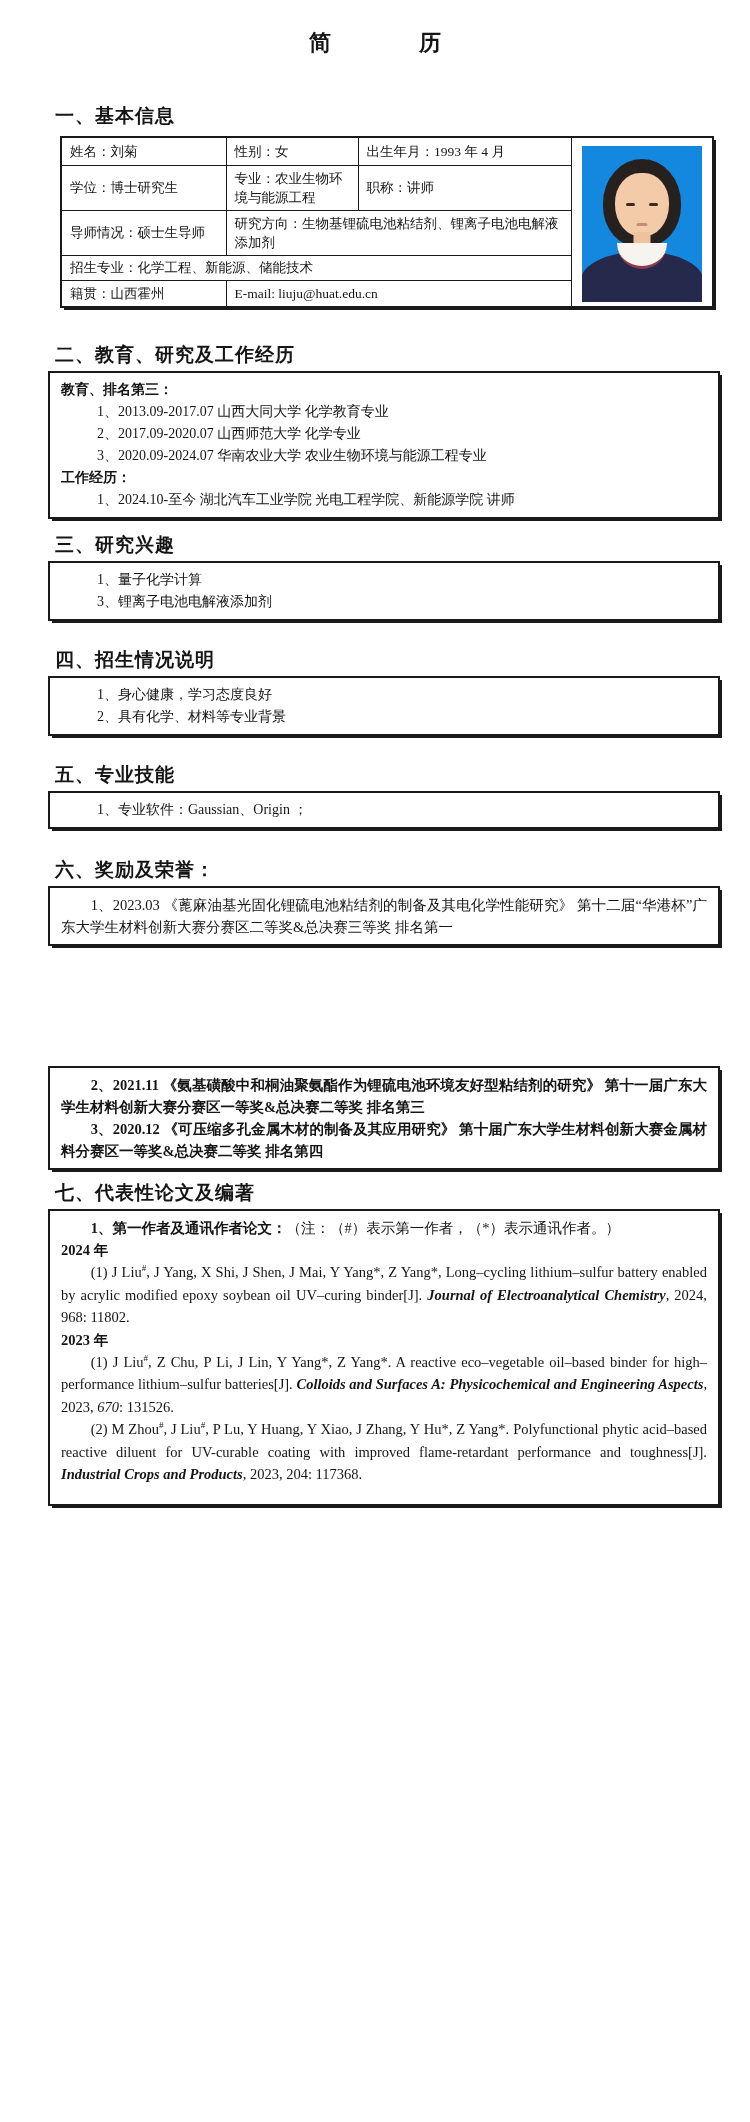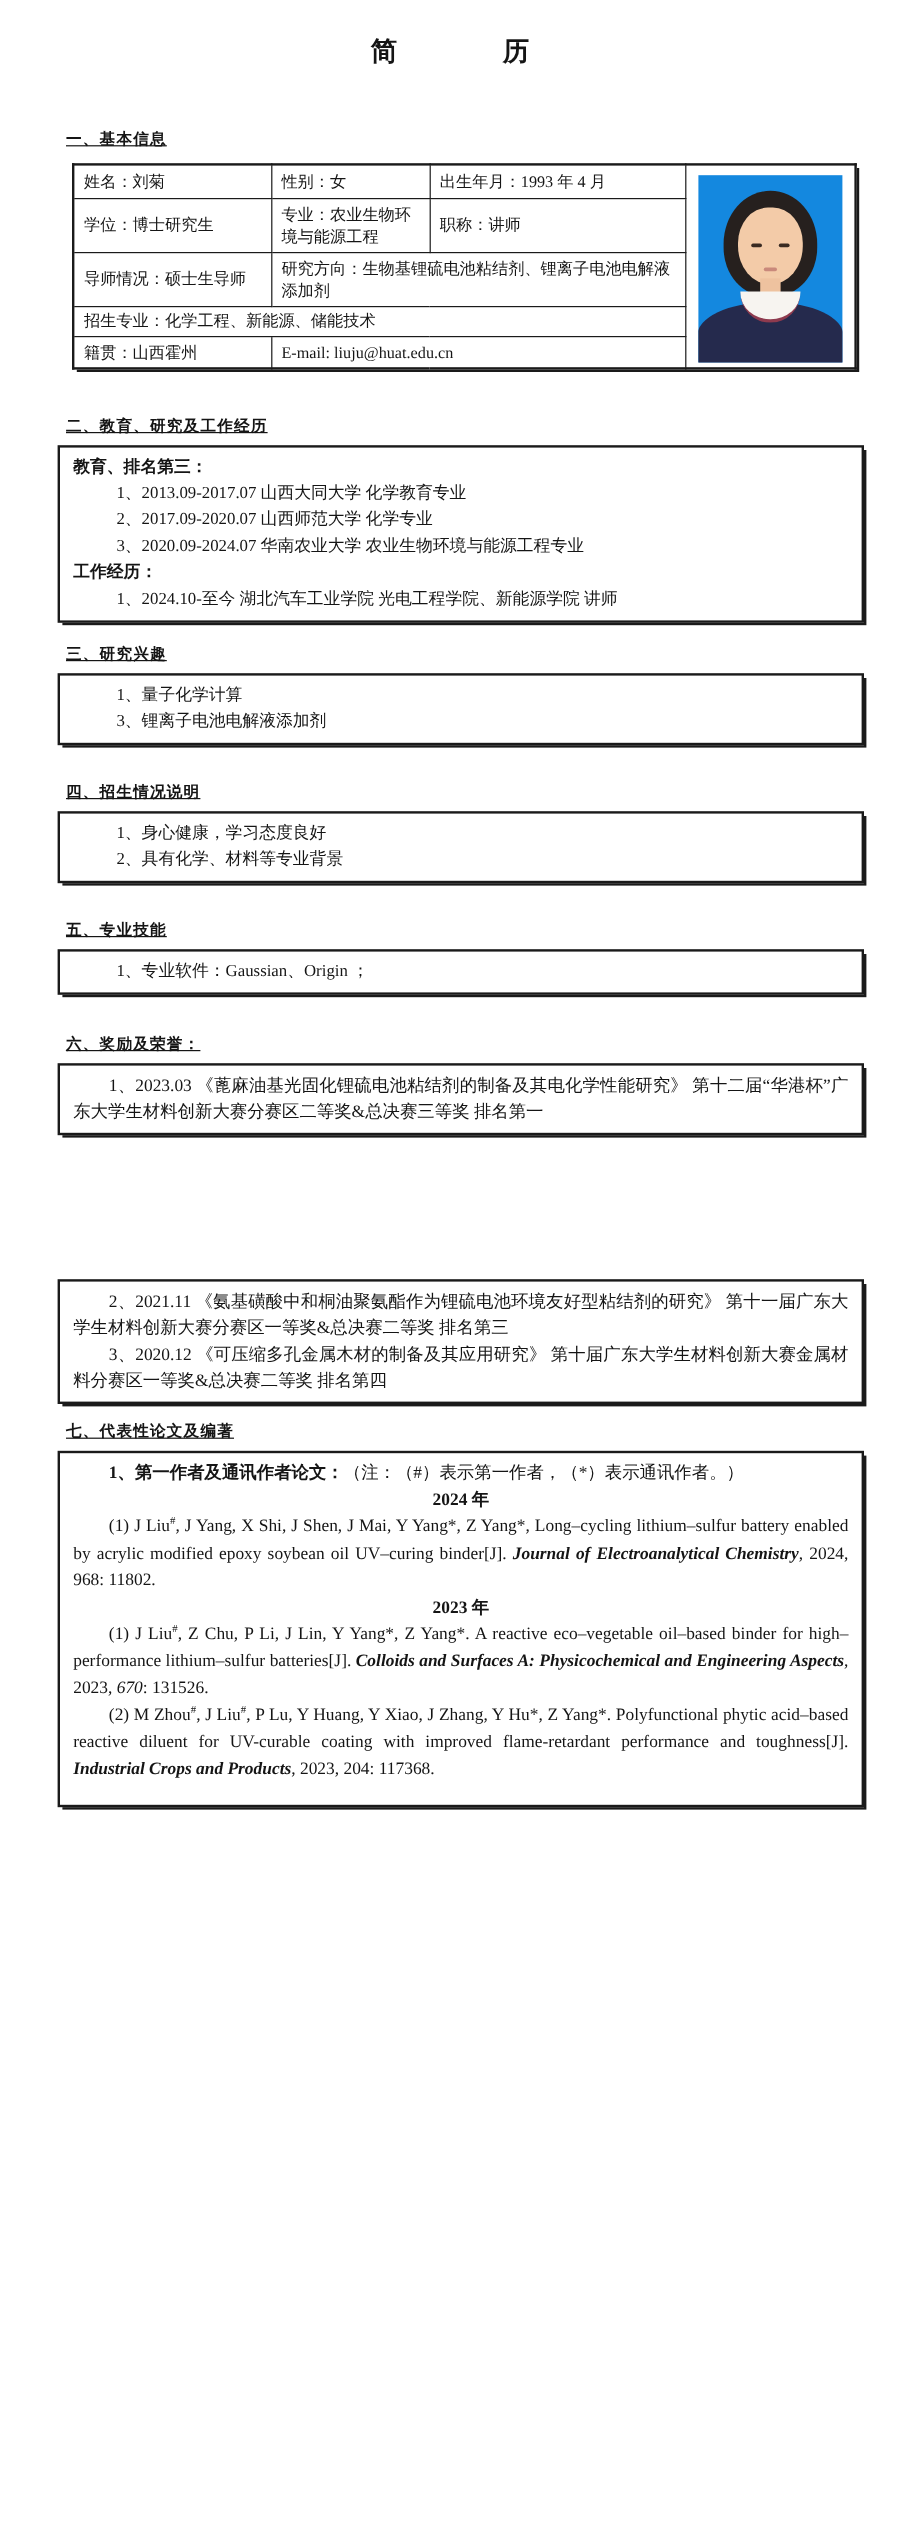--- a/index.html
+++ b/index.html
@@ -13,23 +13,22 @@
     overflow:hidden;
   }
   .doc-title {
     margin:0; padding-top:28px;
     text-align:center;
     font-size:22px; font-weight:bold; line-height:30px;
     white-space:pre;
   }
   .sec-heading {
     margin:0 0 0 55px;
-    font-size:13px; font-weight:bold; line-height:21px;
+    font-size:19px; font-weight:bold; line-height:21px;
     letter-spacing:1px;
-    text-decoration:underline;
   }
   .mt-sec1 { margin-top:47px; }
   .mt-sec2 { margin-top:36px; }
   .mt-sec3 { margin-top:15px; }
   .mt-sec4 { margin-top:28px; }
   .mt-sec5 { margin-top:28px; }
   .mt-sec6 { margin-top:30px; }
   .mt-sec7 { margin-top:12px; }
 
   
@@ -87,23 +86,23 @@
     background:#fff;
     padding:6px 11px;
     margin-top:6px;
   }
   .box p { margin:0; font-size:14px; line-height:22px; }
   .box .item { padding-left:36px; }
   .box .box-label { font-weight:bold; }
   .award-p { text-indent:2.05em; text-align:justify; font-size:14.5px !important; }
   .pub-p  { text-indent:2.05em; text-align:justify; font-size:14.5px !important; line-height:22.5px !important; }
   .pub-intro { text-indent:2.05em; font-size:14.5px !important; }
-  .year-label { font-weight:bold; font-size:14.5px !important;text-align:center; }
+  .year-label { font-weight:bold; font-size:14.5px !important; }
   .box7 { padding-bottom:18px; }
-  .mt-box6b { margin-top:120px; }
+  .mt-box6b { margin-top:120px;font-weight:bold; }
 
   .seg-b  { font-weight:bold; }
   .seg-i  { font-style:italic; }
   .seg-bi { font-weight:bold; font-style:italic; }
   sup { font-size:9px; line-height:0; }
 </style>
 </head>
 <body>
 
 <div class="page">

